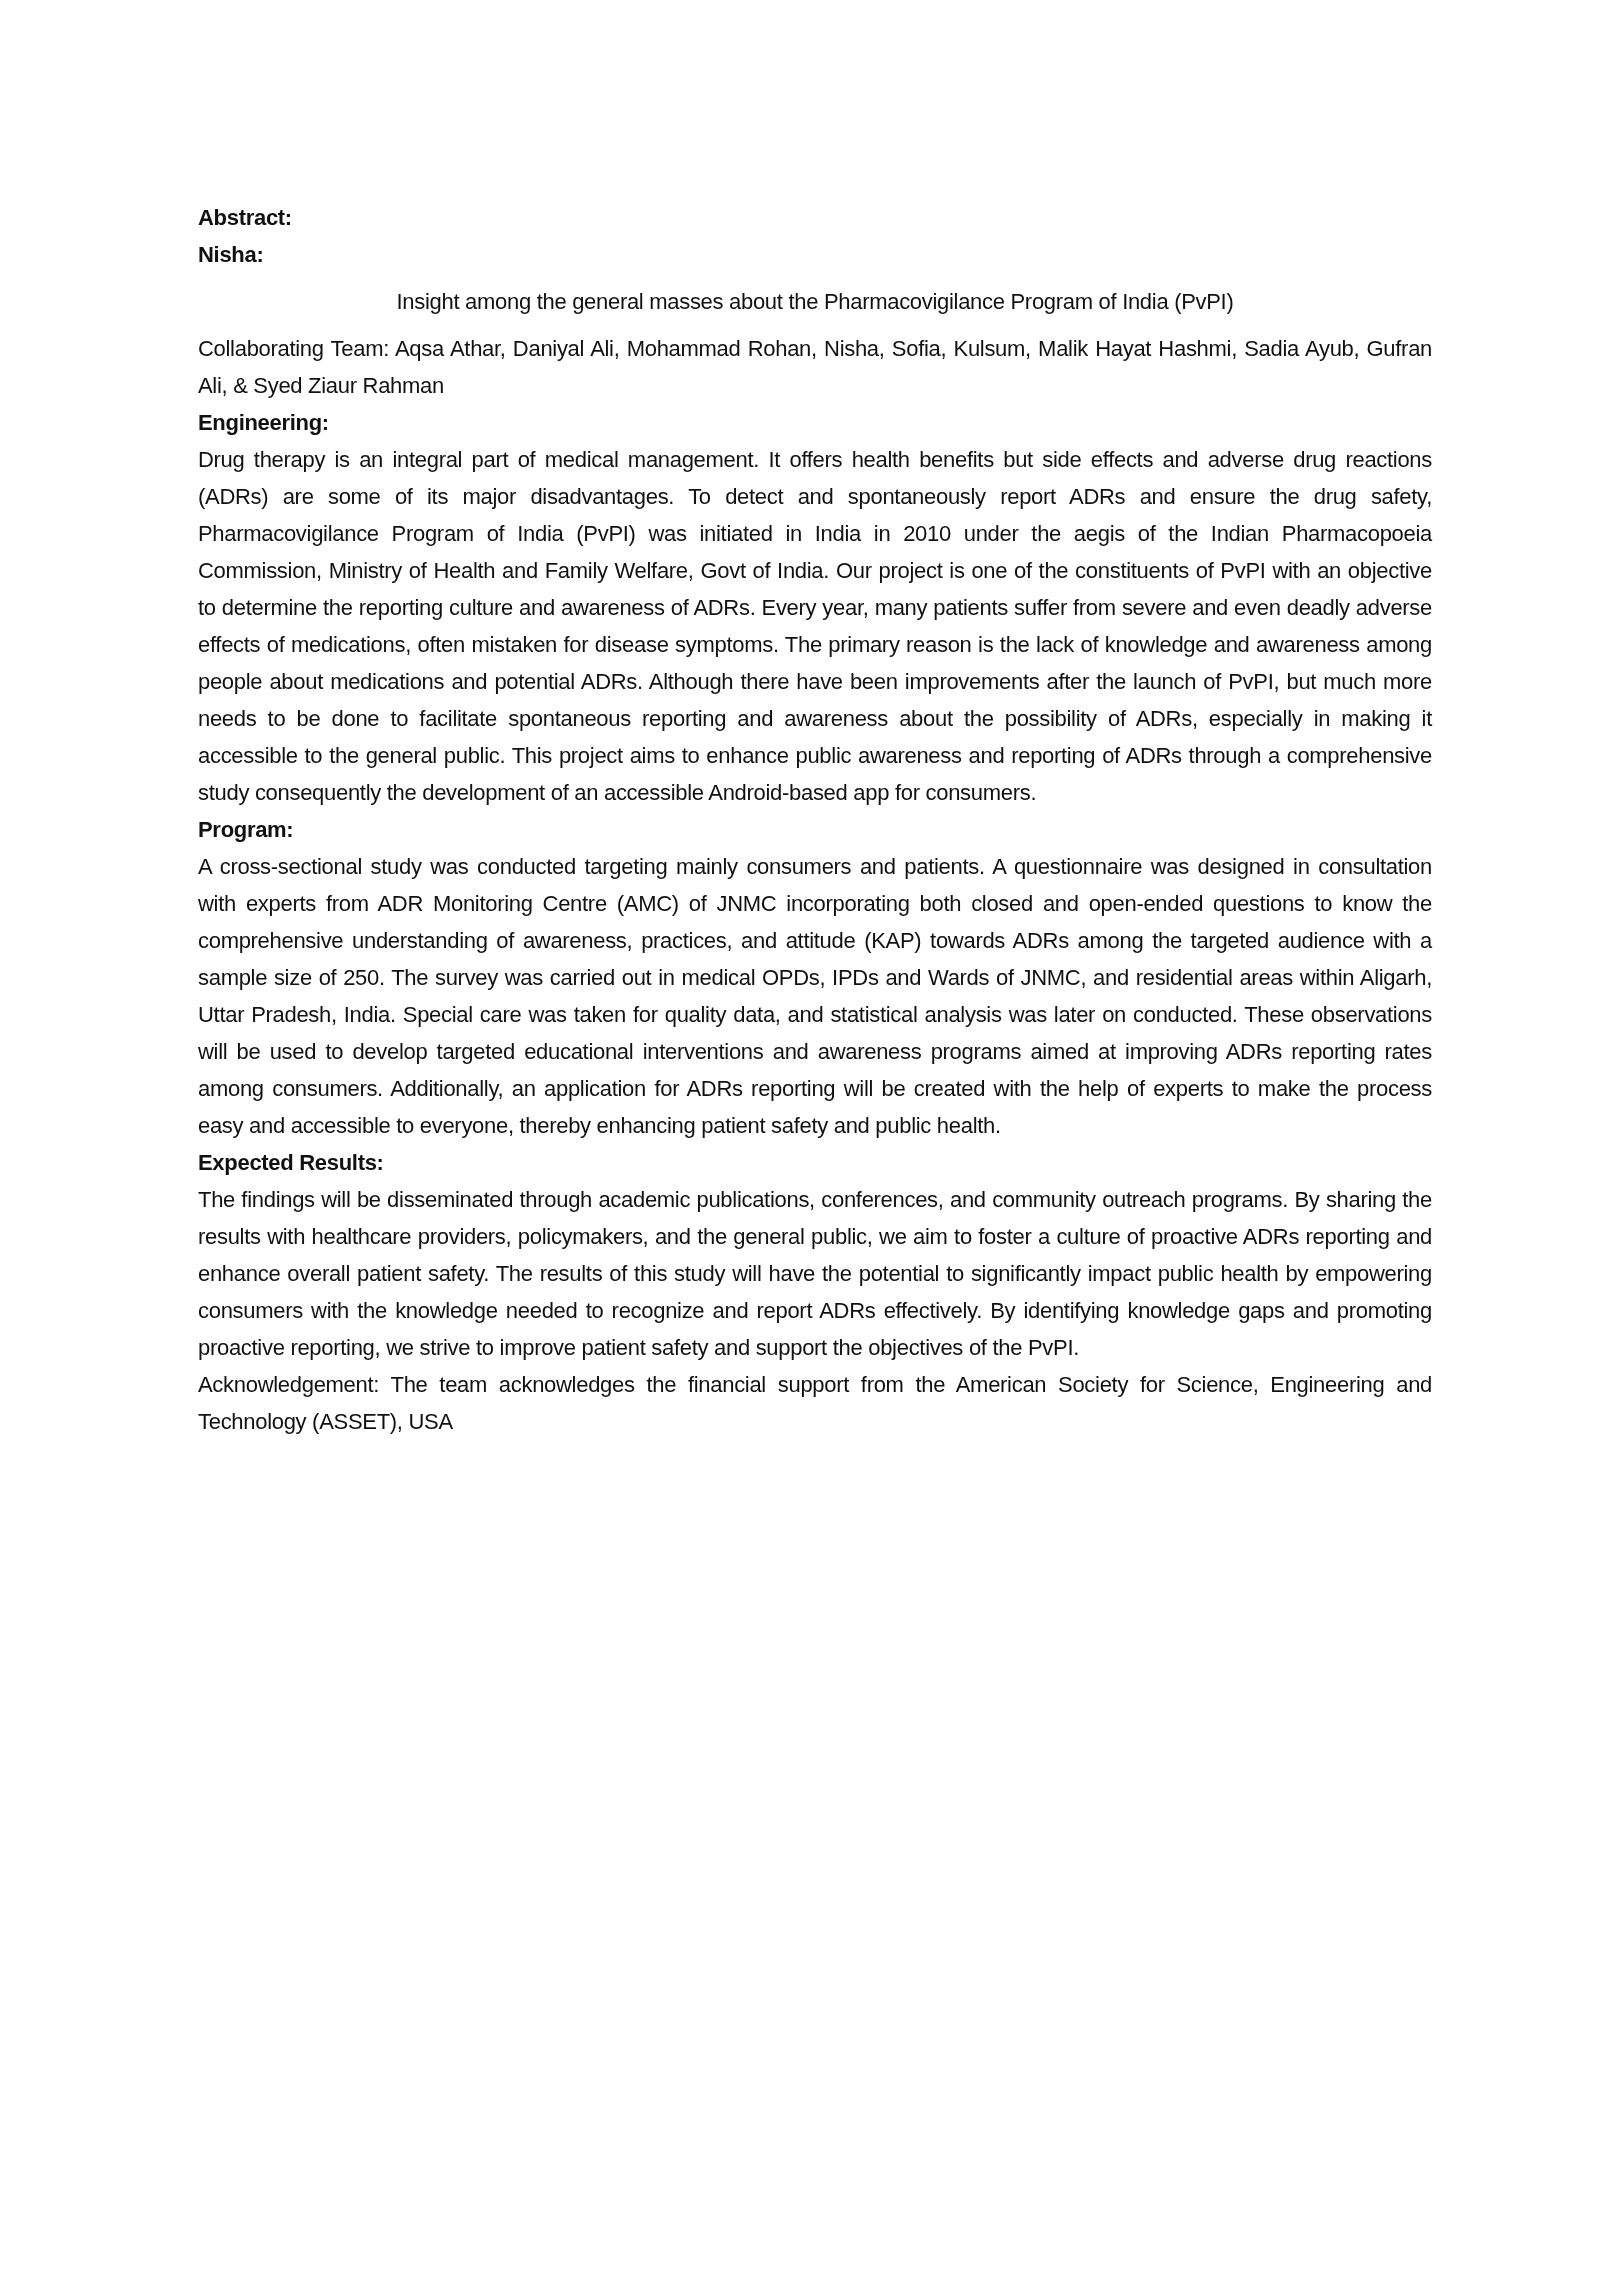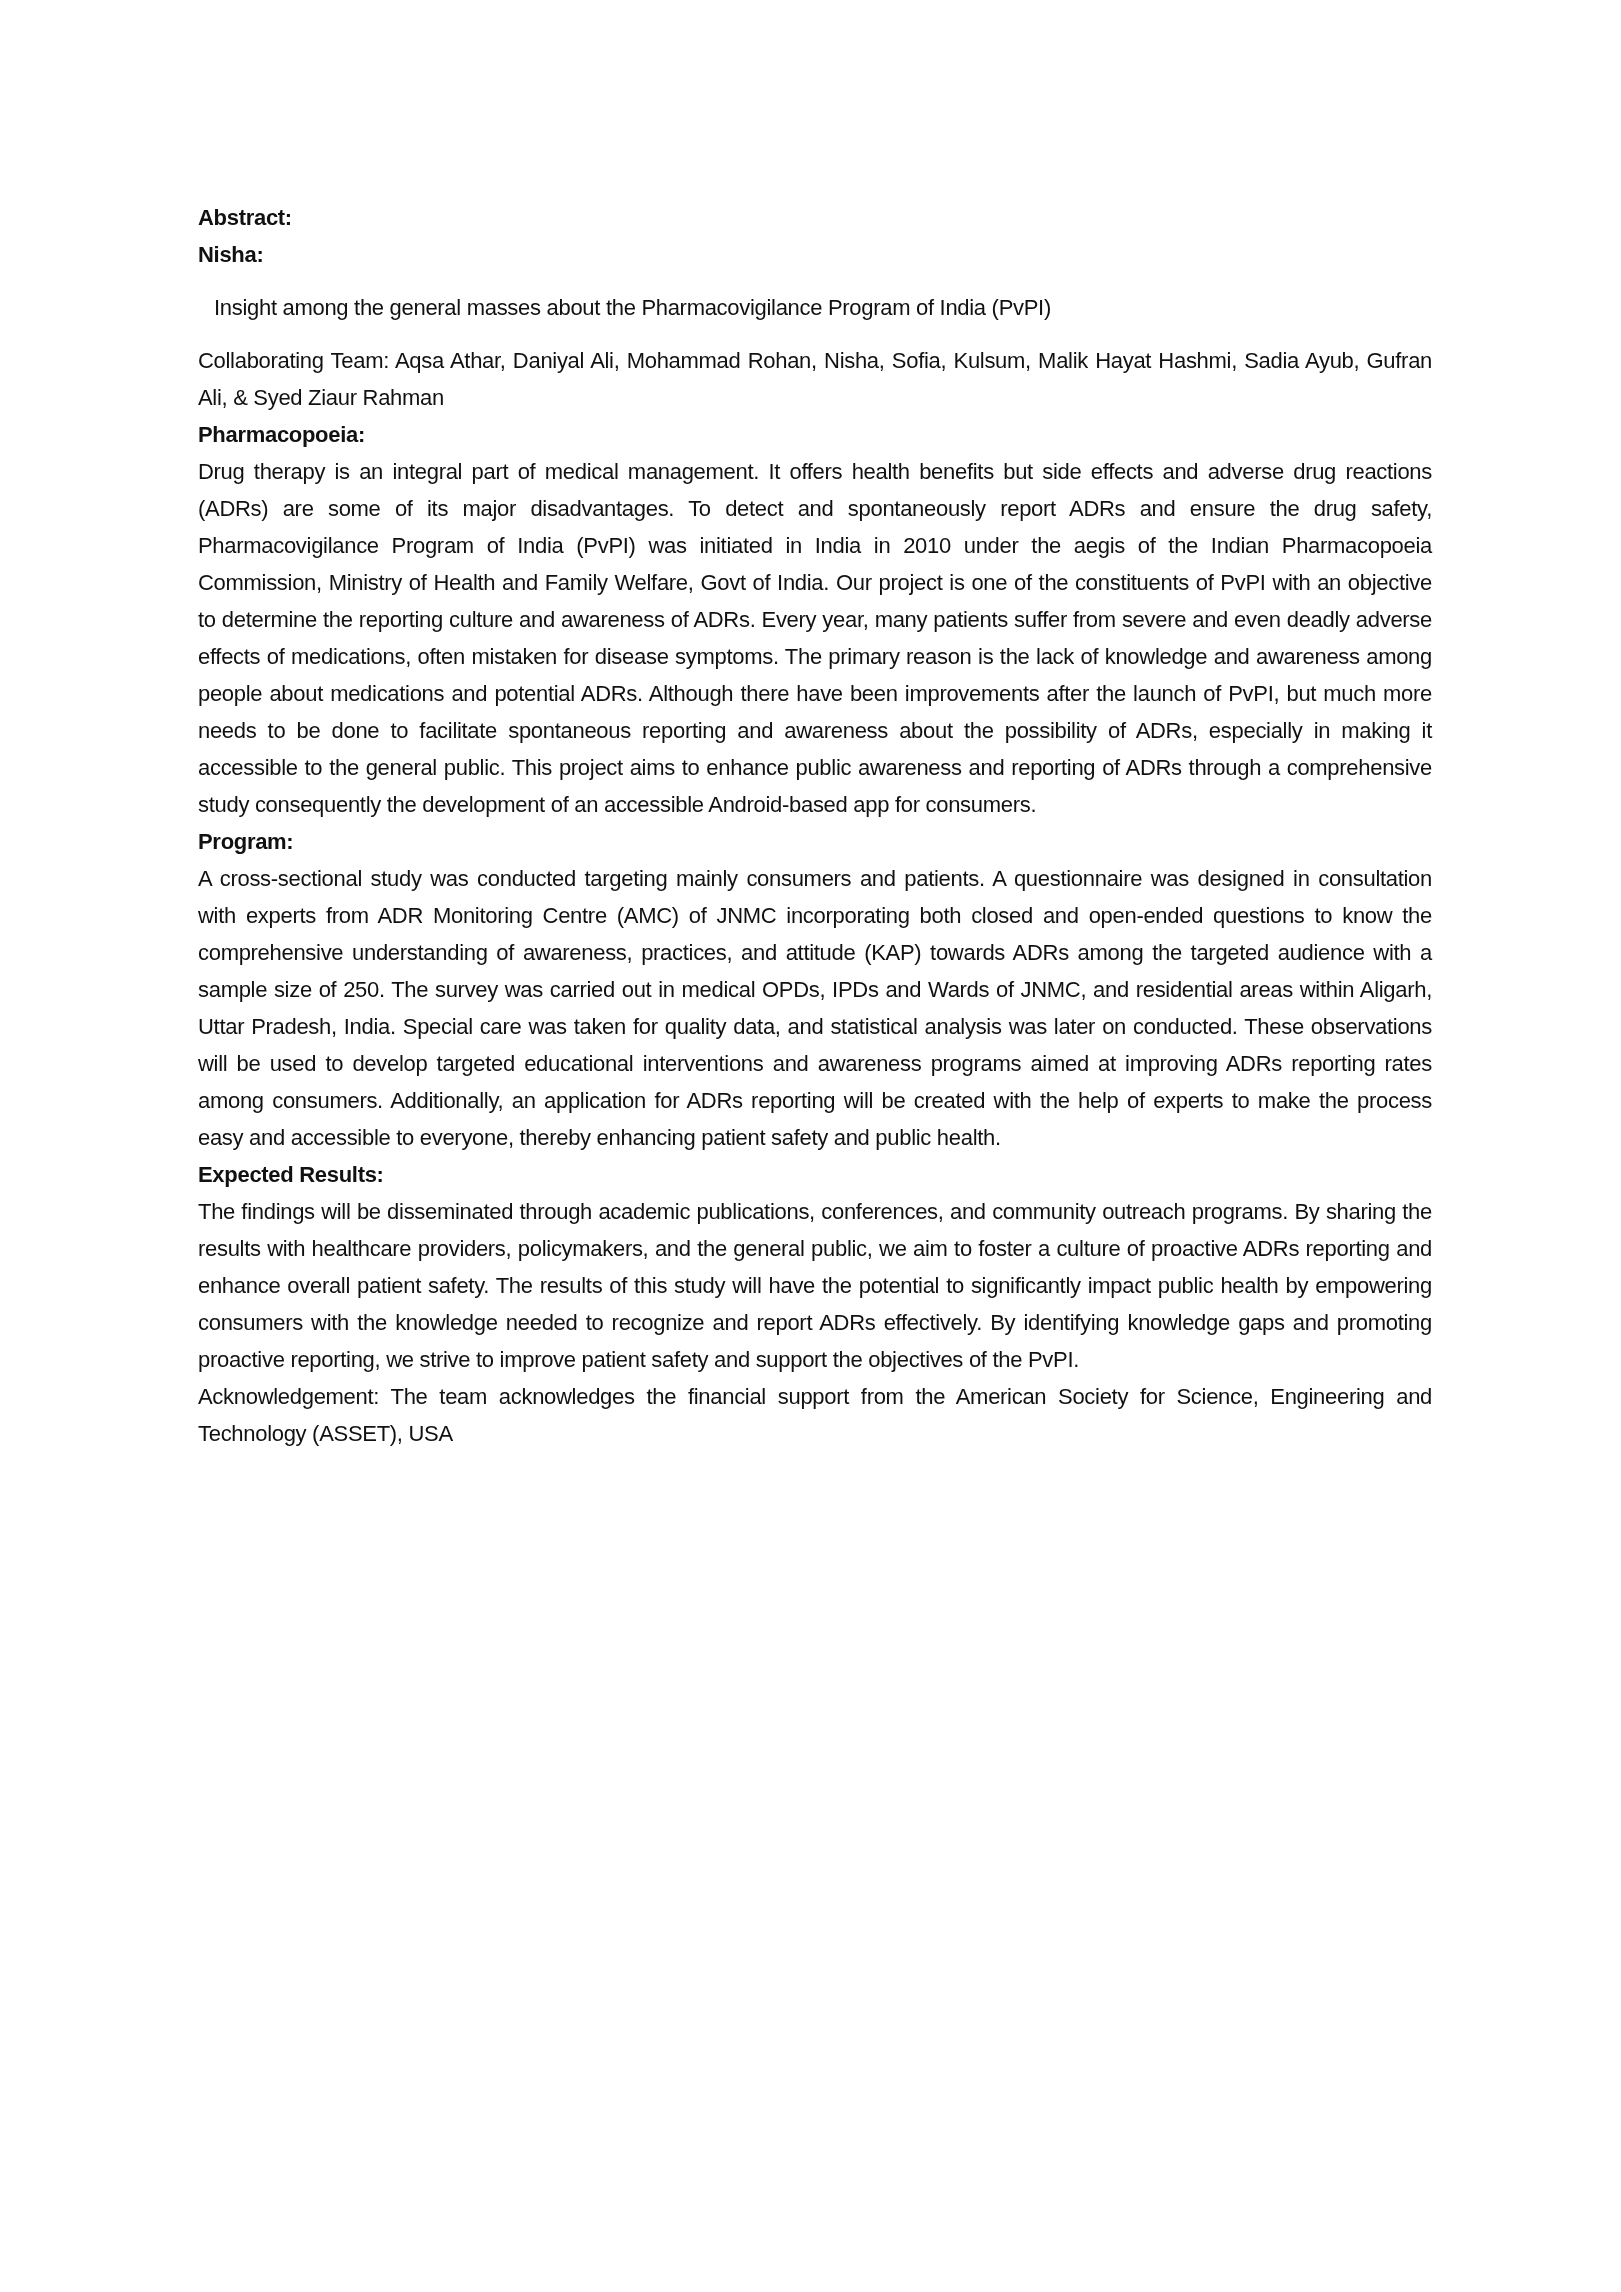--- a/index.html
+++ b/index.html
@@ -11,31 +11,31 @@
       width: 1234px;
       font-family: "Liberation Sans", sans-serif;
       font-size: 22px;
       line-height: 37px;
       color: #111111;
       letter-spacing: -0.3px;
     }
     .heading { font-weight: bold; margin: 0; }
     .para { margin: 0; text-align: justify; }
     .inline-label { font-weight: normal; }
-    .single { margin: 16px; }
+    .single { margin: 10px; text-align: center; }
   </style>
 </head>
 <body>
 
 <div class="page">
   <p class="heading">Abstract:</p>
   <p class="heading">Nisha:</p>
   <p class="single">Insight among the general masses about the Pharmacovigilance Program of India (PvPI)</p>
   <p class="para"><span class="inline-label">Collaborating Team:</span><span> Aqsa Athar, Daniyal Ali, Mohammad Rohan, Nisha, Sofia, Kulsum, Malik Hayat Hashmi, Sadia Ayub, Gufran Ali, &amp; Syed Ziaur Rahman</span></p>
-  <p class="heading">Pharmacopoeia:</p>
+  <p class="heading">Engineering:</p>
   <p class="para">Drug therapy is an integral part of medical management. It offers health benefits but side effects and adverse drug reactions (ADRs) are some of its major disadvantages. To detect and spontaneously report ADRs and ensure the drug safety, Pharmacovigilance Program of India (PvPI) was initiated in India in 2010 under the aegis of the Indian Pharmacopoeia Commission, Ministry of Health and Family Welfare, Govt of India. Our project is one of the constituents of PvPI with an objective to determine the reporting culture and awareness of ADRs. Every year, many patients suffer from severe and even deadly adverse effects of medications, often mistaken for disease symptoms. The primary reason is the lack of knowledge and awareness among people about medications and potential ADRs. Although there have been improvements after the launch of PvPI, but much more needs to be done to facilitate spontaneous reporting and awareness about the possibility of ADRs, especially in making it accessible to the general public. This project aims to enhance public awareness and reporting of ADRs through a comprehensive study consequently the development of an accessible Android-based app for consumers.</p>
   <p class="heading">Program:</p>
   <p class="para">A cross-sectional study was conducted targeting mainly consumers and patients. A questionnaire was designed in consultation with experts from ADR Monitoring Centre (AMC) of JNMC incorporating both closed and open-ended questions to know the comprehensive understanding of awareness, practices, and attitude (KAP) towards ADRs among the targeted audience with a sample size of 250. The survey was carried out in medical OPDs, IPDs and Wards of JNMC, and residential areas within Aligarh, Uttar Pradesh, India. Special care was taken for quality data, and statistical analysis was later on conducted. These observations will be used to develop targeted educational interventions and awareness programs aimed at improving ADRs reporting rates among consumers. Additionally, an application for ADRs reporting will be created with the help of experts to make the process easy and accessible to everyone, thereby enhancing patient safety and public health.</p>
   <p class="heading">Expected Results:</p>
   <p class="para">The findings will be disseminated through academic publications, conferences, and community outreach programs. By sharing the results with healthcare providers, policymakers, and the general public, we aim to foster a culture of proactive ADRs reporting and enhance overall patient safety. The results of this study will have the potential to significantly impact public health by empowering consumers with the knowledge needed to recognize and report ADRs effectively. By identifying knowledge gaps and promoting proactive reporting, we strive to improve patient safety and support the objectives of the PvPI.</p>
   <p class="para"><span class="inline-label">Acknowledgement:</span><span> The team acknowledges the financial support from the American Society for Science, Engineering and Technology (ASSET), USA</span></p>
 </div>
 
 
 </body></html>

